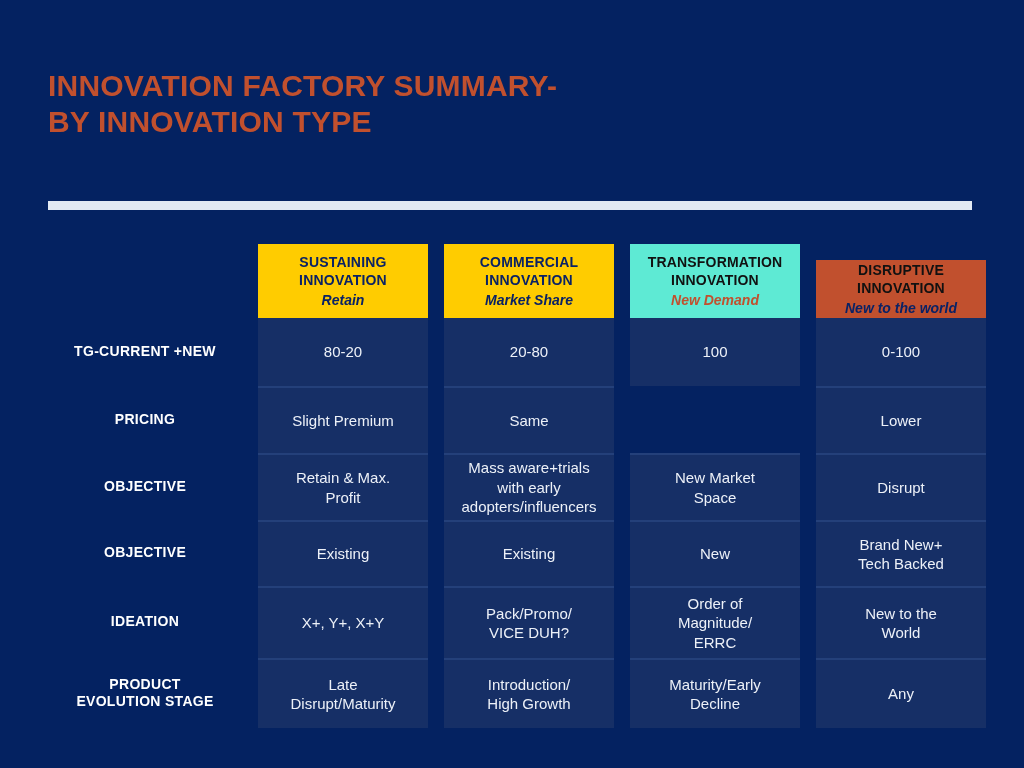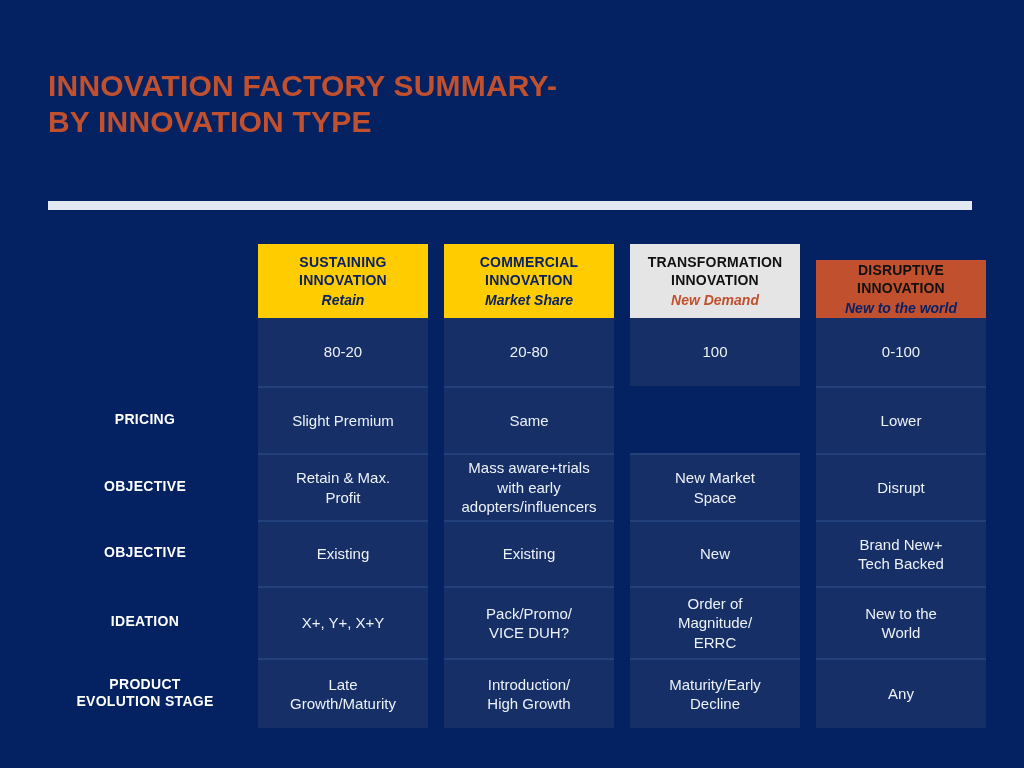--- a/index.html
+++ b/index.html
@@ -134,30 +134,31 @@
     <div class="col-head" style="grid-column: 3; background: rgb(255, 204, 0);">
       <div class="ch-name" style="color: rgb(10, 34, 101); white-space: pre-line;">SUSTAINING
 INNOVATION</div>
       <div class="ch-sub" style="color: rgb(10, 34, 101);">Retain</div>
     </div>
     <div class="col-head" style="grid-column: 5; background: rgb(255, 204, 0);">
       <div class="ch-name" style="color: rgb(10, 34, 101); white-space: pre-line;">COMMERCIAL
 INNOVATION</div>
       <div class="ch-sub" style="color: rgb(10, 34, 101);">Market Share</div>
     </div>
-    <div class="col-head" style="grid-column: 7; background: #e5e5e5;">
+    <div class="col-head" style="grid-column: 7; background: #5eead4;">
       <div class="ch-name" style="color: rgb(17, 17, 17); white-space: pre-line;">TRANSFORMATION
 INNOVATION</div>
       <div class="ch-sub" style="color: rgb(193, 80, 46);">New Demand</div>
     </div>
     <div class="col-head" style="grid-column: 9; background: rgb(193, 80, 46); margin-top: 16px;">
       <div class="ch-name" style="color: rgb(17, 17, 17); white-space: pre-line;">DISRUPTIVE
 INNOVATION</div>
       <div class="ch-sub" style="color: rgb(10, 34, 101);">New to the world</div>
     </div>
+    <div class="row-label" style="grid-row: 2; white-space: pre-line;">TG-CURRENT +NEW</div>
     <div class="cell first-data" style="grid-area: 2 / 3;">
       <span class="cell-text">80-20</span>
     </div>
     <div class="cell first-data" style="grid-area: 2 / 5;">
       <span class="cell-text">20-80</span>
     </div>
     <div class="cell first-data" style="grid-area: 2 / 7;">
       <span class="cell-text">100</span>
     </div>
     <div class="cell first-data" style="grid-area: 2 / 9;">
@@ -218,21 +219,21 @@
 ERRC</span>
     </div>
     <div class="cell" style="grid-area: 6 / 9;">
       <span class="cell-text">New to the
 World</span>
     </div>
     <div class="row-label" style="grid-row: 7; white-space: pre-line;">PRODUCT
 EVOLUTION STAGE</div>
     <div class="cell" style="grid-area: 7 / 3;">
       <span class="cell-text">Late
-Growth/Maturity</span>
+Disrupt/Maturity</span>
     </div>
     <div class="cell" style="grid-area: 7 / 5;">
       <span class="cell-text">Introduction/
 High Growth</span>
     </div>
     <div class="cell" style="grid-area: 7 / 7;">
       <span class="cell-text">Maturity/Early
 Decline</span>
     </div>
     <div class="cell" style="grid-area: 7 / 9;">

